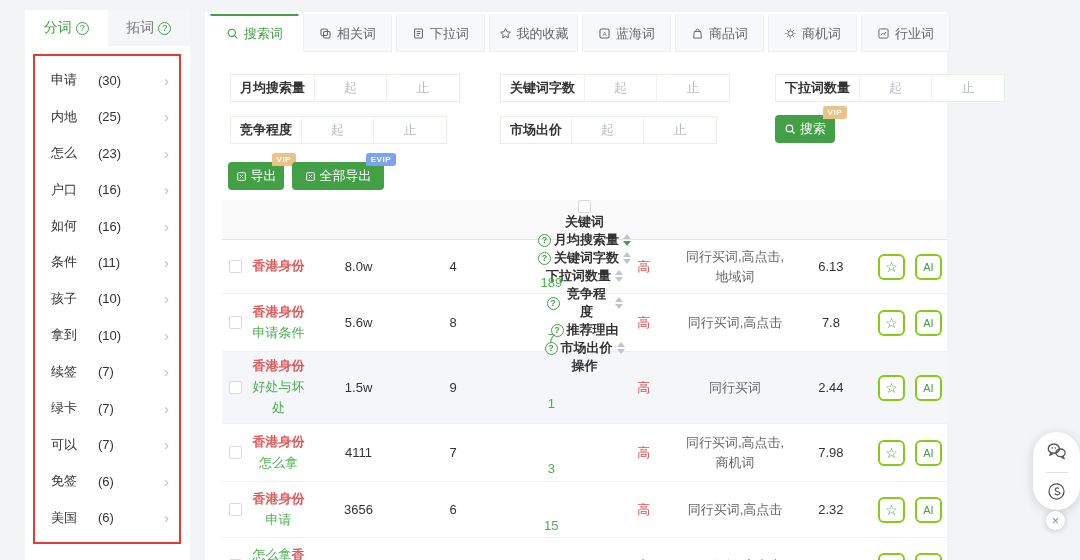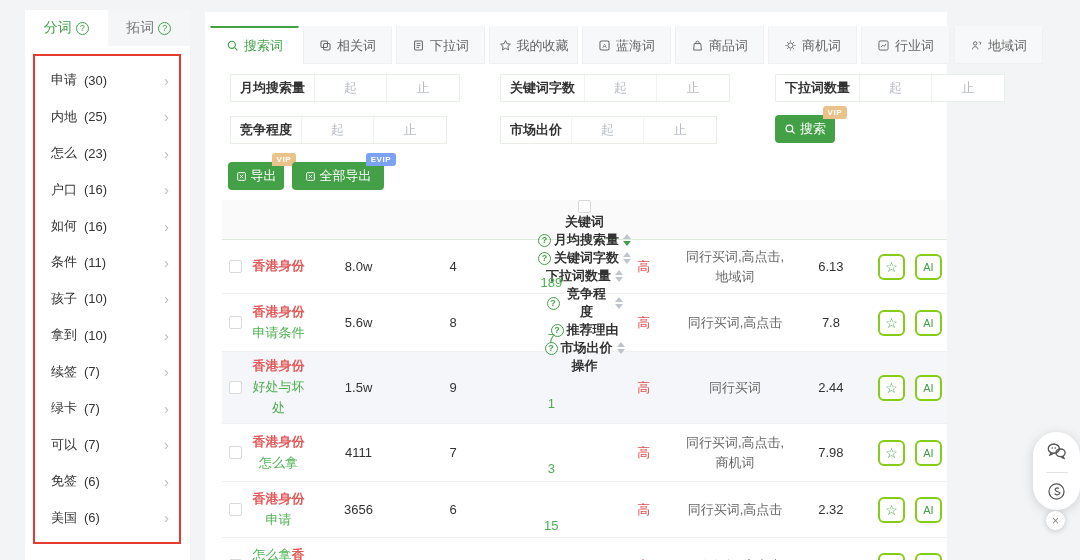--- a/index.html
+++ b/index.html
@@ -14,28 +14,28 @@
     font-size:14px; color:#777; cursor:pointer; }
   .side-tab.active { background:#fff; color:#43a047; }
   .qmark { display:inline-block; width:13px; height:13px; border:1px solid #43a047; color:#43a047;
     border-radius:50%; font-size:9px; line-height:11px; text-align:center; }
   .qmark::before { content:"?"; }
   .red-box { position:absolute; left:8px; top:44px; right:9px; bottom:16px;
     border:2px solid #e6392f; display:flex; flex-direction:column; justify-content:space-around;
     padding:6px 0; }
   .word-item { display:flex; align-items:center; padding:0 10px 0 16px; font-size:13px; color:#333;
     cursor:pointer; }
-  .wi-count { margin-left:7px; }
+  .wi-count { margin-left:21px; }
   .chev { margin-left:auto; color:#b9bec6; font-size:15px; }
   .chev::before { content:"›"; }
 
   
   .main { position:absolute; left:205px; top:12px; right:0; bottom:0; background:#fff; }
 
-  .nav-tabs { position:absolute; left:5px; top:14px; display:flex; gap:4px; height:38px; }
+  .nav-tabs { position:absolute; left:5px; top:2px; display:flex; gap:4px; height:38px; }
   .nav-tab { width:89px; display:flex; align-items:center; justify-content:center; gap:5px;
     font-size:13px; color:#666; background:#f7f8f9; border:1px solid #f0f0f0;
     border-top:2px solid transparent; cursor:pointer; }
   .nav-tab.active { background:#fff; color:#43a047; border:1px solid #fff; border-top:2px solid #43a047; }
   .nav-tab svg { flex:none; }
 
   
   .fg { position:absolute; height:28px; display:flex; border:1px solid #e7efe7; background:#fff; }
   .fg-label { display:flex; align-items:center; padding:0 9px; font-size:13px; font-weight:bold;
     color:#333; border-right:1px solid #eef3ee; white-space:nowrap; }
@@ -233,28 +233,20 @@
           </svg>
         <span>商机词</span>
       </div>
       <div class="nav-tab">
         <svg width="13" height="13" viewBox="0 0 20 20">
             <rect x="3" y="3" width="14" height="14" rx="2" fill="none" stroke="currentColor" stroke-width="1.5"></rect>
             <path d="M6 12.5l3-3 2 2 3-4" fill="none" stroke="currentColor" stroke-width="1.4"></path>
           </svg>
         <span>行业词</span>
       </div>
-      <div class="nav-tab">
-        <svg width="13" height="13" viewBox="0 0 20 20">
-            <circle cx="8" cy="6.8" r="2.6" fill="none" stroke="currentColor" stroke-width="1.5"></circle>
-            <path d="M3.8 16c0-2.6 2-4.2 4.2-4.2s4.2 1.6 4.2 4.2" fill="none" stroke="currentColor" stroke-width="1.5"></path>
-            <path d="M13.5 4.5l3.2 1-1 3.2" fill="none" stroke="currentColor" stroke-width="1.3"></path>
-          </svg>
-        <span>地域词</span>
-      </div>
     </div>
 
     <div class="fg g1">
       <span class="fg-label">月均搜索量</span>
       <span class="fg-cell from">起</span>
       <span class="fg-cell">止</span>
     </div>
     <div class="fg g2">
       <span class="fg-label">关键词字数</span>
       <span class="fg-cell from">起</span>

